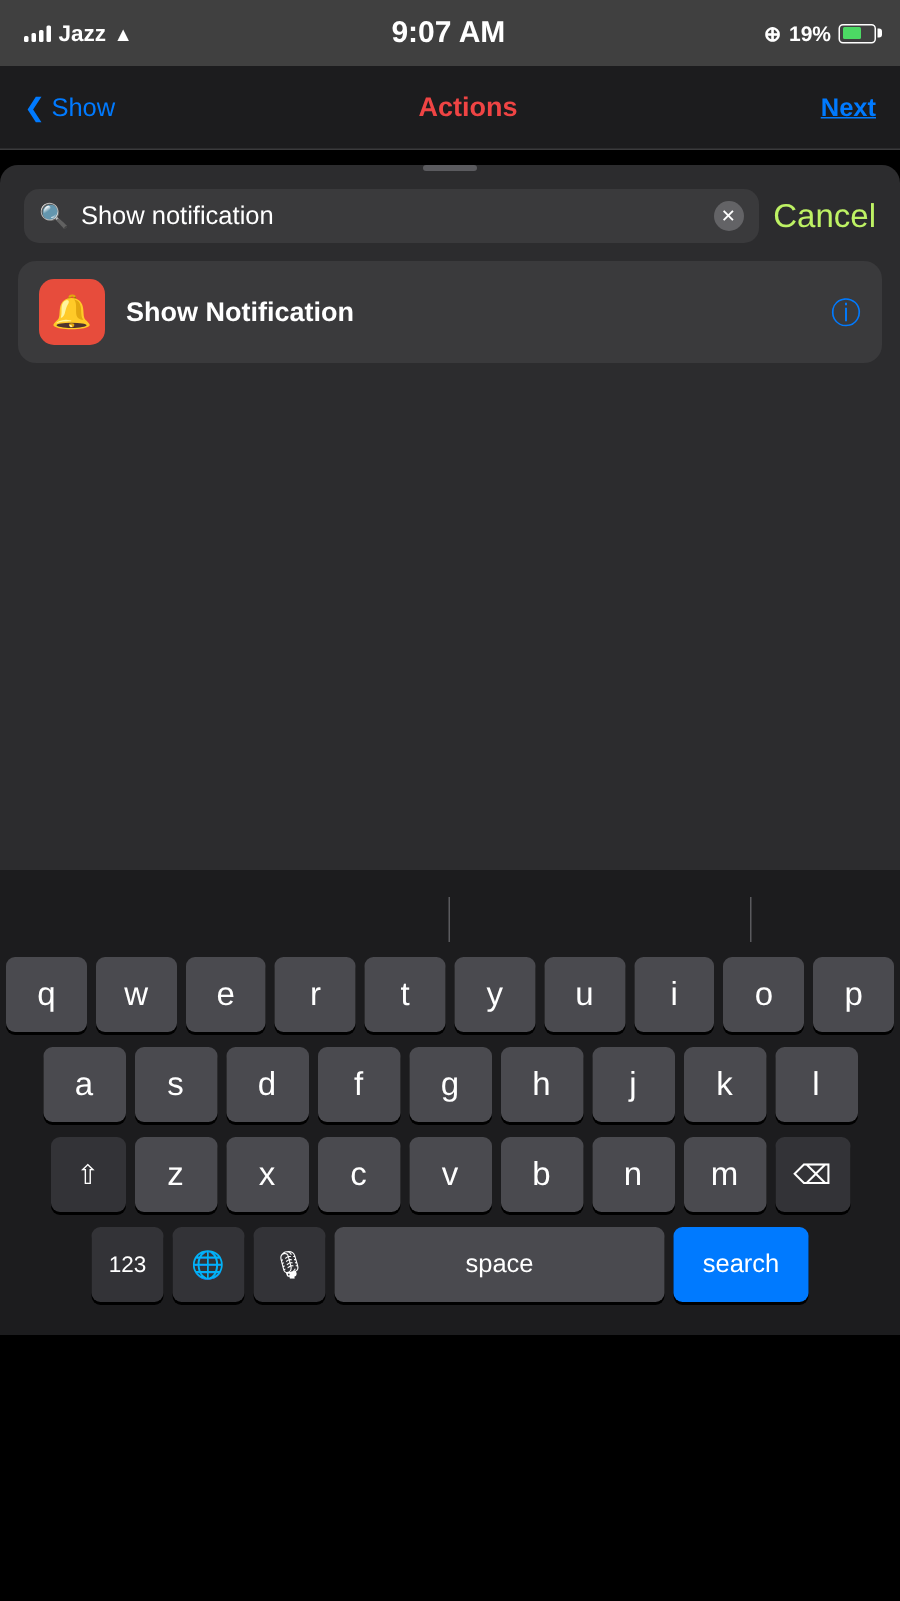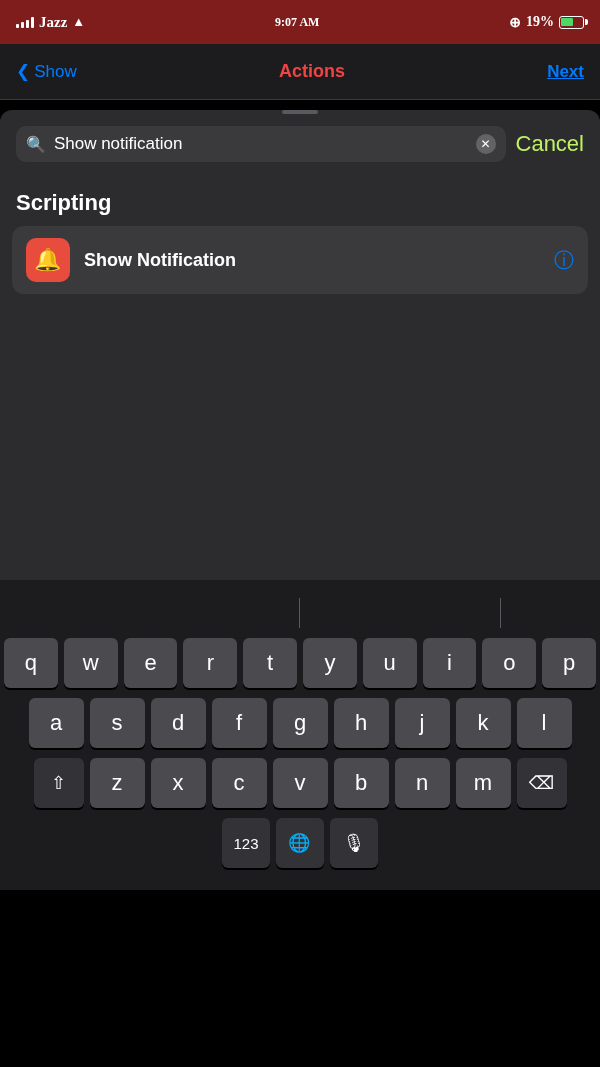--- a/index.html
+++ b/index.html
@@ -9,32 +9,31 @@
       height: 1067px;
       background: #000;
       font-family: -apple-system, 'SF Pro Display', 'Helvetica Neue', Arial, sans-serif;
       overflow: hidden;
       position: relative;
     }
 
     
     .status-bar {
       height: 44px;
-      background: #7f1d1d;
+      background: #404040;
       display: flex;
       align-items: center;
       justify-content: space-between;
       padding: 0 16px;
       color: #fff;
       font-size: 15px;
       font-weight: 600;
-      font-family: Liberation Serif, serif;
     }
     .status-left { display: flex; align-items: center; gap: 5px; }
-    .status-center { font-size: 12px; font-weight: 600; text-align: center; }
+    .status-center { font-size: 20px; font-weight: 600; text-align: center; }
     .status-right { display: flex; align-items: center; gap: 5px; font-size: 14px; }
     .signal-bars { display: flex; align-items: flex-end; gap: 2px; height: 12px; }
     .signal-bar { width: 3px; background: #fff; border-radius: 1px; }
     .signal-bar:nth-child(1) { height: 4px; }
     .signal-bar:nth-child(2) { height: 6px; }
     .signal-bar:nth-child(3) { height: 8px; }
     .signal-bar:nth-child(4) { height: 11px; }
     .wifi-icon { font-size: 13px; }
     .battery-container { display: flex; align-items: center; gap: 3px; }
     .battery-icon {
@@ -318,21 +317,20 @@
 
   <div class="search-container">
     <div class="search-input-wrapper">
       <span class="search-icon-span">🔍</span>
       <input class="search-input" type="text" value="Show notification" style="">
       <div class="search-clear">✕</div>
     </div>
     <div class="cancel-btn">Cancel</div>
   </div>
 
-  <div class="section-header">Scripting</div>
 
   <div class="result-item">
     <div class="result-icon">
       <span>🔔</span>
     </div>
     <div class="result-label">Show Notification</div>
     <div class="result-info">ⓘ</div>
   </div>
 </div>
 
@@ -377,14 +375,16 @@
     <div class="key">b</div>
     <div class="key">n</div>
     <div class="key">m</div>
     <div class="key key-delete">⌫</div>
   </div>
 
   <div class="keyboard-row bottom-row">
     <div class="key key-123" style="font-size:15px;">123</div>
     <div class="key key-globe">🌐</div>
     <div class="key key-mic">🎙</div>
+    <div class="key key-space">space</div>
+    <div class="key key-search">search</div>
   </div>
 </div>
 
 </body></html>

